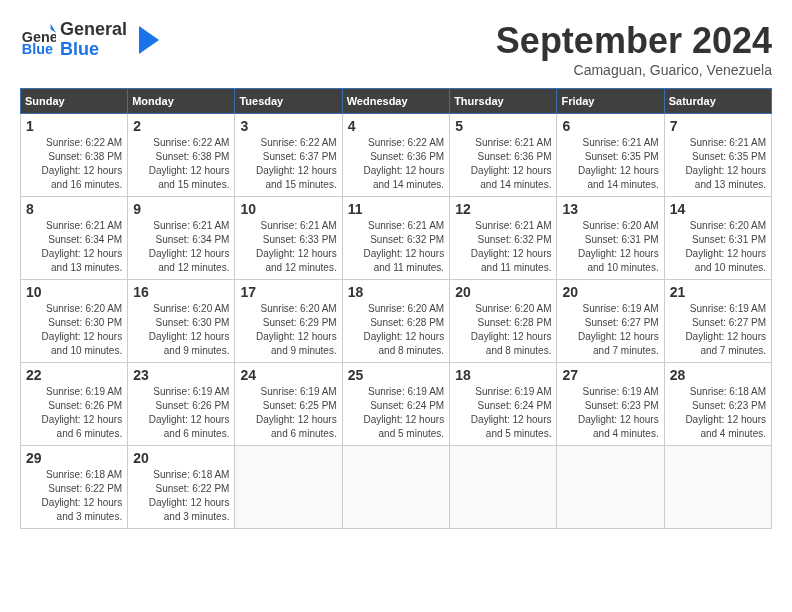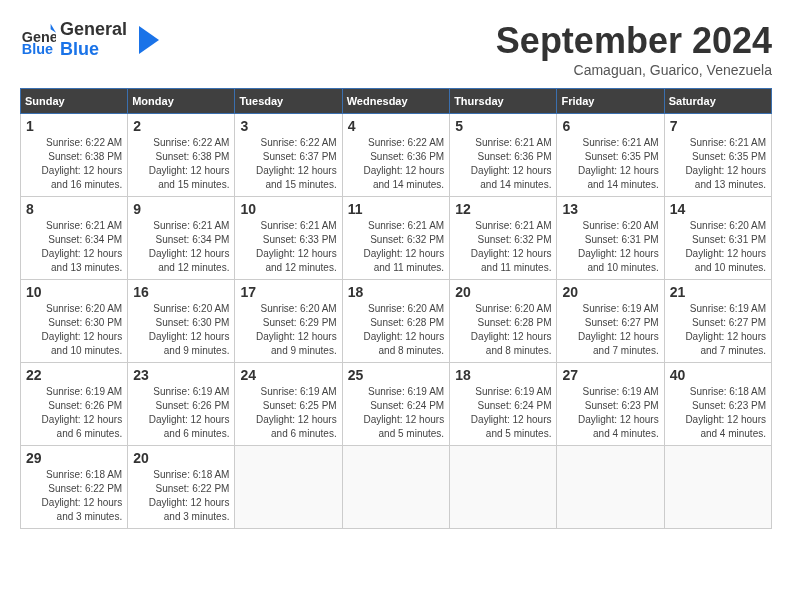--- a/index.html
+++ b/index.html
@@ -330,21 +330,21 @@
       </td>
         <td>
         <span class="day-num">27</span>
         <div class="day-info">
           Sunrise: 6:19 AM<br>
           Sunset: 6:23 PM<br>
           Daylight: 12 hours and 4 minutes.
         </div>
       </td>
         <td>
-        <span class="day-num">40</span>
+        <span class="day-num">28</span>
         <div class="day-info">
           Sunrise: 6:18 AM<br>
           Sunset: 6:23 PM<br>
           Daylight: 12 hours and 4 minutes.
         </div>
       </td>
       </tr>
       <tr>
         <td>
         <span class="day-num">29</span>

